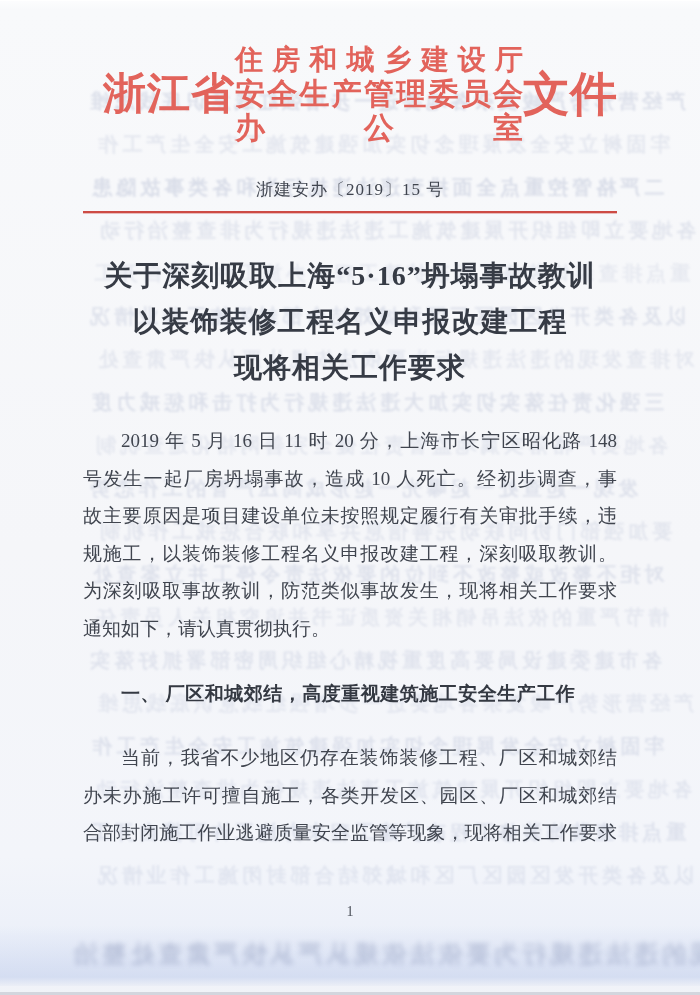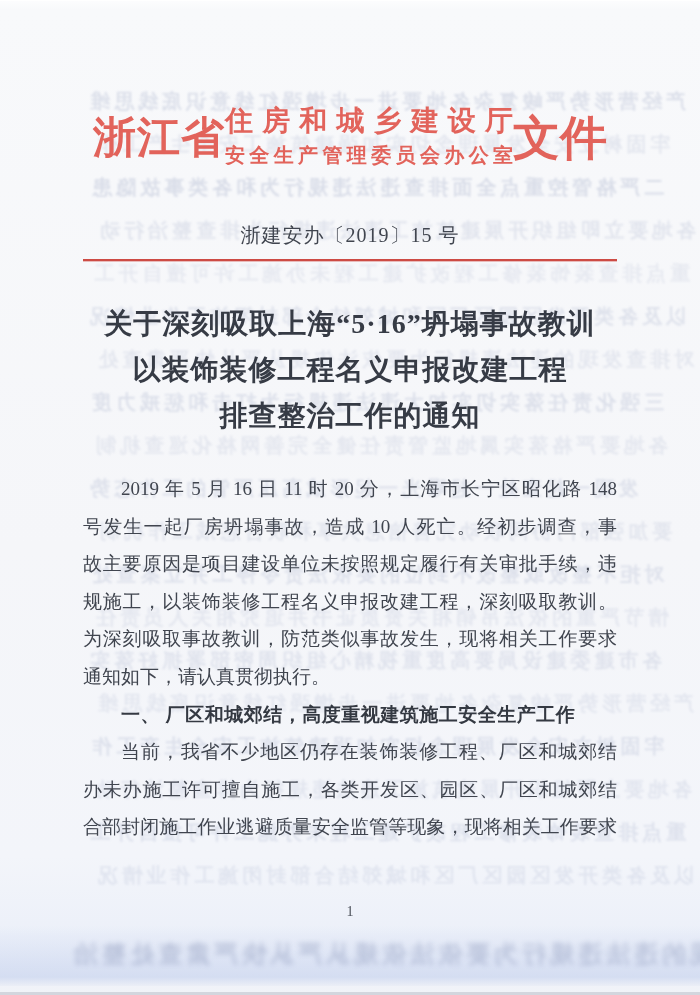--- a/index.html
+++ b/index.html
@@ -25,50 +25,50 @@
     font-weight:bold;font-size:20px;letter-spacing:4px;
     color:var(--ghost);filter:blur(1.1px);
   }
   .band{
     position:absolute;left:0;right:0;top:926px;height:60px;z-index:0;
     background:linear-gradient(180deg,rgba(214,223,243,0) 0%,rgba(205,216,241,.55) 55%,rgba(198,210,238,.65) 85%,rgba(225,230,242,.3) 100%);
   }
   .content{position:relative;z-index:2;padding:0 83px;}
 
   
-  .letterhead{display:flex;justify-content:center;align-items:center;margin-top:100px;height:76px;}
+  .letterhead{display:flex;justify-content:flex-end;align-items:center;margin-top:56px;height:76px;}
   .lh-left{
     font-family:"Liberation Sans","DejaVu Sans",sans-serif;font-weight:bold;
     font-size:43px;color:var(--red);letter-spacing:1px;flex:none;
   }
   .lh-mid{width:288px;flex:none;}
   .lh-mid-1,.lh-mid-2{
     font-family:"Liberation Sans","DejaVu Sans",sans-serif;font-weight:bold;color:var(--red);
     text-align:justify;text-align-last:justify;line-height:34px;
   }
   .lh-mid-1{font-size:28px;}
-  .lh-mid-2{font-size:20px;}
+  .lh-mid-2{font-size:30px;}
   .lh-right{
     font-family:"Liberation Sans","DejaVu Sans",sans-serif;font-weight:bold;
     font-size:47px;color:var(--red);flex:none;
   }
 
-  .doc-number{margin-top:46px;text-align:center;font-size:20px;color:var(--ink);letter-spacing:1px;}
+  .doc-number{margin-top:46px;text-align:center;font-size:17px;color:var(--ink);letter-spacing:1px;}
   .red-divider{margin-top:10px;height:2px;background:var(--red-line);box-shadow:0 1px 0 rgba(205,75,68,.35);}
 
   .title{
     margin:40px 0 0;font-weight:bold;font-size:28px;line-height:46px;
     text-align:center;color:var(--ink-title);letter-spacing:1px;
   }
   .t-line{display:block;}
 
   .body-text{margin-top:31px;font-size:19px;line-height:37.6px;color:var(--ink);}
   .line{min-height:37.6px;}
   .just{text-align:justify;text-align-last:justify;}
-  .indent{text-indent:2em;}
+  .indent{text-indent:2em;margin-top:27px;}
   .heading{
     font-family:"Liberation Sans","DejaVu Sans",sans-serif;font-weight:bold;
     color:#343942;letter-spacing:.5px;
   }
   .page-number{
     position:absolute;left:0;right:0;top:904px;z-index:2;
     text-align:center;font-size:14px;color:#4a4f58;
   }
 </style>
 </head>
@@ -110,21 +110,21 @@
       <div class="lh-right">文件</div>
     </div>
 
     <div class="doc-number">浙建安办〔2019〕15 号</div>
 
     <div class="red-divider"></div>
 
     <h1 class="title">
       <span class="t-line">关于深刻吸取上海“5·16”坍塌事故教训</span>
       <span class="t-line">以装饰装修工程名义申报改建工程</span>
-      <span class="t-line">排查整治工作的通知</span>
+      <span class="t-line">现将相关工作要求</span>
     </h1>
 
     <div class="body-text">
 
       <div class="line indent just">2019 年 5 月 16 日 11 时 20 分，上海市长宁区昭化路 148</div>
       <div class="line just">号发生一起厂房坍塌事故，造成 10 人死亡。经初步调查，事</div>
       <div class="line just">故主要原因是项目建设单位未按照规定履行有关审批手续，违</div>
       <div class="line just">规施工，以装饰装修工程名义申报改建工程，深刻吸取教训。</div>
       <div class="line just">为深刻吸取事故教训，防范类似事故发生，现将相关工作要求</div>
       <div class="line">通知如下，请认真贯彻执行。</div>

